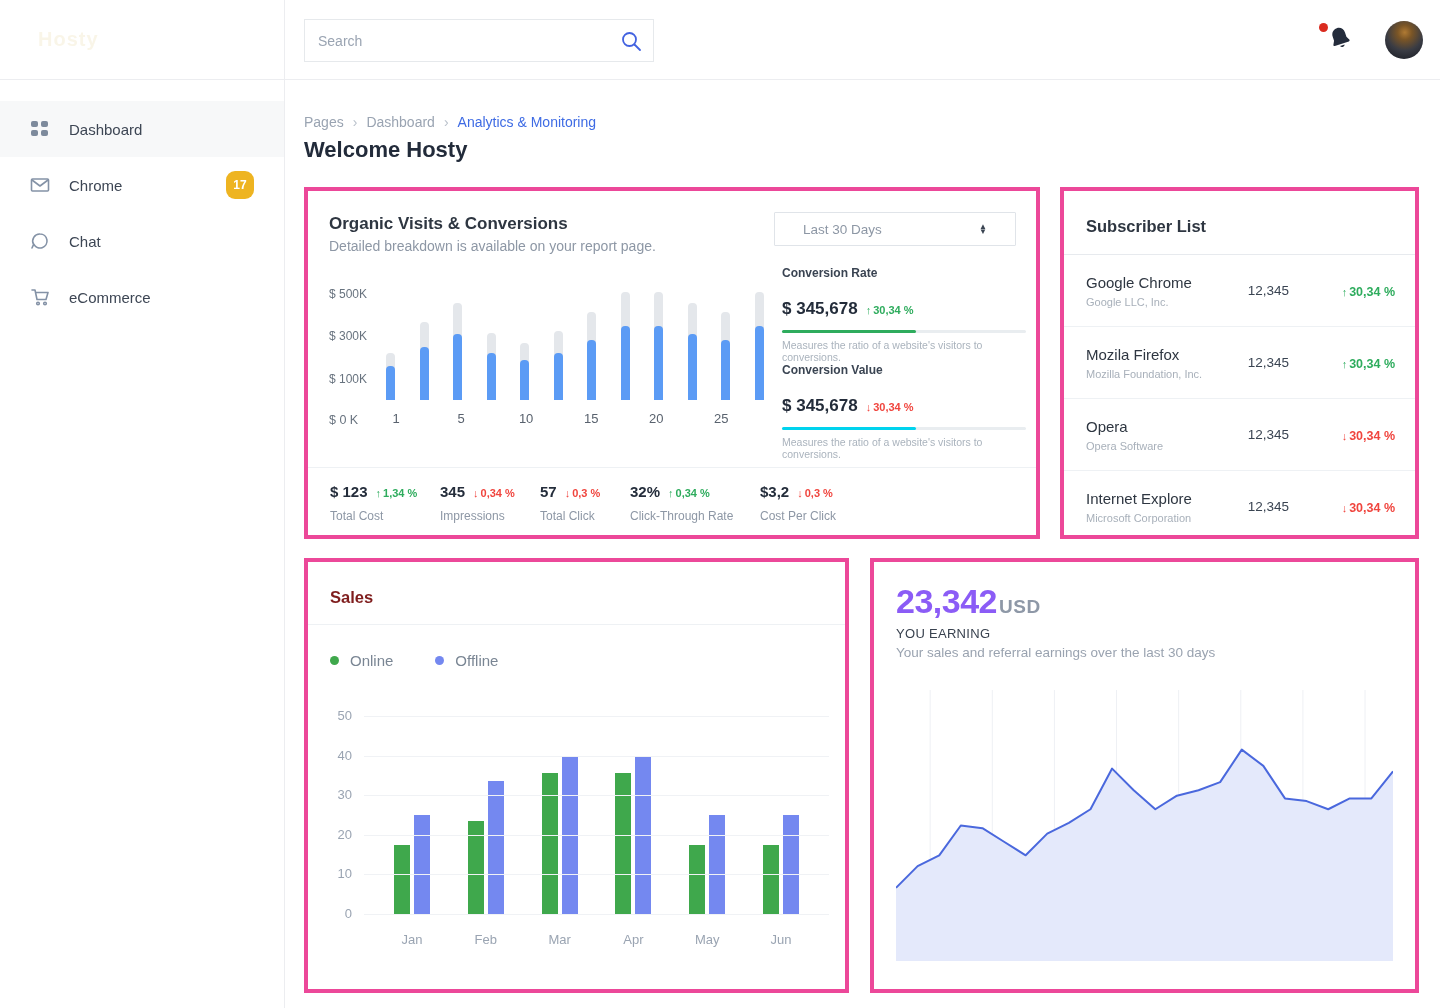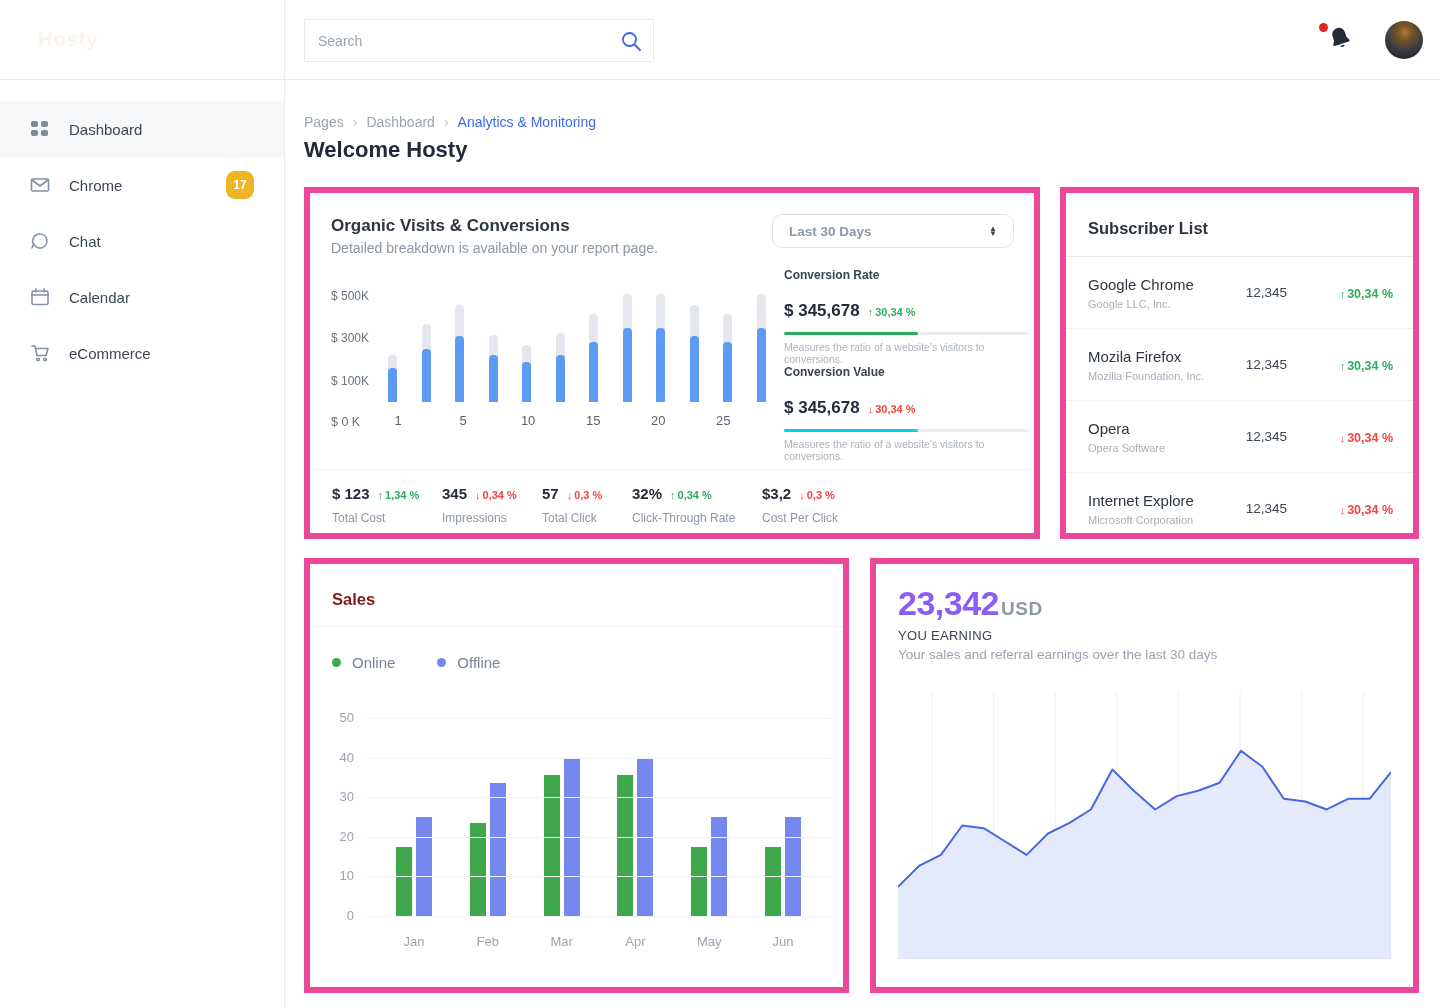--- a/index.html
+++ b/index.html
@@ -29,30 +29,30 @@
   .avatar { position:absolute; right:17px; top:21px; width:38px; height:38px; border-radius:50%; cursor:pointer;
     background:radial-gradient(circle at 52% 30%, #b07a33 0%, #7a5526 22%, #3a3c44 55%, #14171f 100%); }
 
   
   .crumbs { position:absolute; left:304px; top:114px; font-size:14px; color:#9aa4b2; display:flex; gap:9px; align-items:center; }
   .crumbs .sep { color:#b9c1cb; }
   .crumbs .active { color:#3e6be4; }
   .page-title { position:absolute; left:304px; top:137px; font-size:22px; font-weight:700; color:#222b3a; }
 
   
-  .card { position:absolute; background:#fff; border:6px solid #ec4899; }
+  .card { position:absolute; background:#fff; border:4px solid #ec4899; }
   .card-organic { left:304px; top:187px; width:736px; height:352px; }
   .card-subs    { left:1060px; top:187px; width:359px; height:352px; }
   .card-sales   { left:304px; top:558px; width:545px; height:435px; }
   .card-earn    { left:870px; top:558px; width:549px; height:435px; }
 
   
   .ov-title { position:absolute; left:21px; top:23px; font-size:17px; font-weight:700; color:#2e3641; }
   .ov-sub   { position:absolute; left:21px; top:47px; font-size:14px; color:#8d97a5; }
-  .dropdown { position:absolute; right:20px; top:21px; width:242px; height:34px; border:1px solid #e0e4e9; border-radius:10px; display:flex; align-items:center; padding:0 16px; cursor:pointer;font-weight:bold; }
+  .dropdown { position:absolute; right:20px; top:21px; width:242px; height:34px; border:1px solid #e0e4e9; border-radius:1px; display:flex; align-items:center; padding:0 28px; cursor:pointer; }
   .dropdown .dd-label { font-size:13.5px; color:#8d97a5; }
   .dd-arrows { margin-left:auto; display:flex; flex-direction:column; line-height:5px; font-size:8px; color:#3a4452; }
 
   .ov-chart { position:absolute; left:21px; top:96px; width:448px; height:142px; }
   .ov-ylab { position:absolute; left:0; font-size:12px; color:#68737f; }
   .ov-zero { position:absolute; left:0; top:126px; font-size:12.5px; color:#68737f; }
   .ov-bars { position:absolute; left:57px; top:0; width:378px; height:113px; display:flex; justify-content:space-between; align-items:flex-end; }
   .ov-col { position:relative; width:9px; height:100%; }
   .ov-col div { position:absolute; bottom:0; left:0; width:100%; border-radius:4px 4px 0 0; }
   .ov-ticks { position:absolute; left:57px; top:124px; width:378px; display:flex; justify-content:space-between; }
@@ -137,27 +137,20 @@
           <path d="M2 5l8 6 8-6"></path>
         </svg>
       <span class="mi-label">Chrome</span>
       <span class="badge">17</span>
     </div>
     <div class="menu-item">
       <svg viewBox="0 0 20 20">
           <path d="M10 3a7 7 0 1 1-6.2 10.2L2 17l1.6-3.6A7 7 0 0 1 10 3z"></path>
         </svg>
       <span class="mi-label">Chat</span>
-    </div>
-    <div class="menu-item">
-      <svg viewBox="0 0 20 20">
-          <rect x="2" y="4" width="16" height="13.5" rx="1.5"></rect>
-          <path d="M2 8h16M6 2v3M14 2v3"></path>
-        </svg>
-      <span class="mi-label">Calendar</span>
     </div>
     <div class="menu-item">
       <svg viewBox="0 0 20 20">
           <path d="M2 3h3l2 9.5h9l2-7H6"></path>
           <circle cx="8" cy="16.5" r="1.3"></circle>
           <circle cx="15" cy="16.5" r="1.3"></circle>
         </svg>
       <span class="mi-label">eCommerce</span>
     </div>
   </nav>

